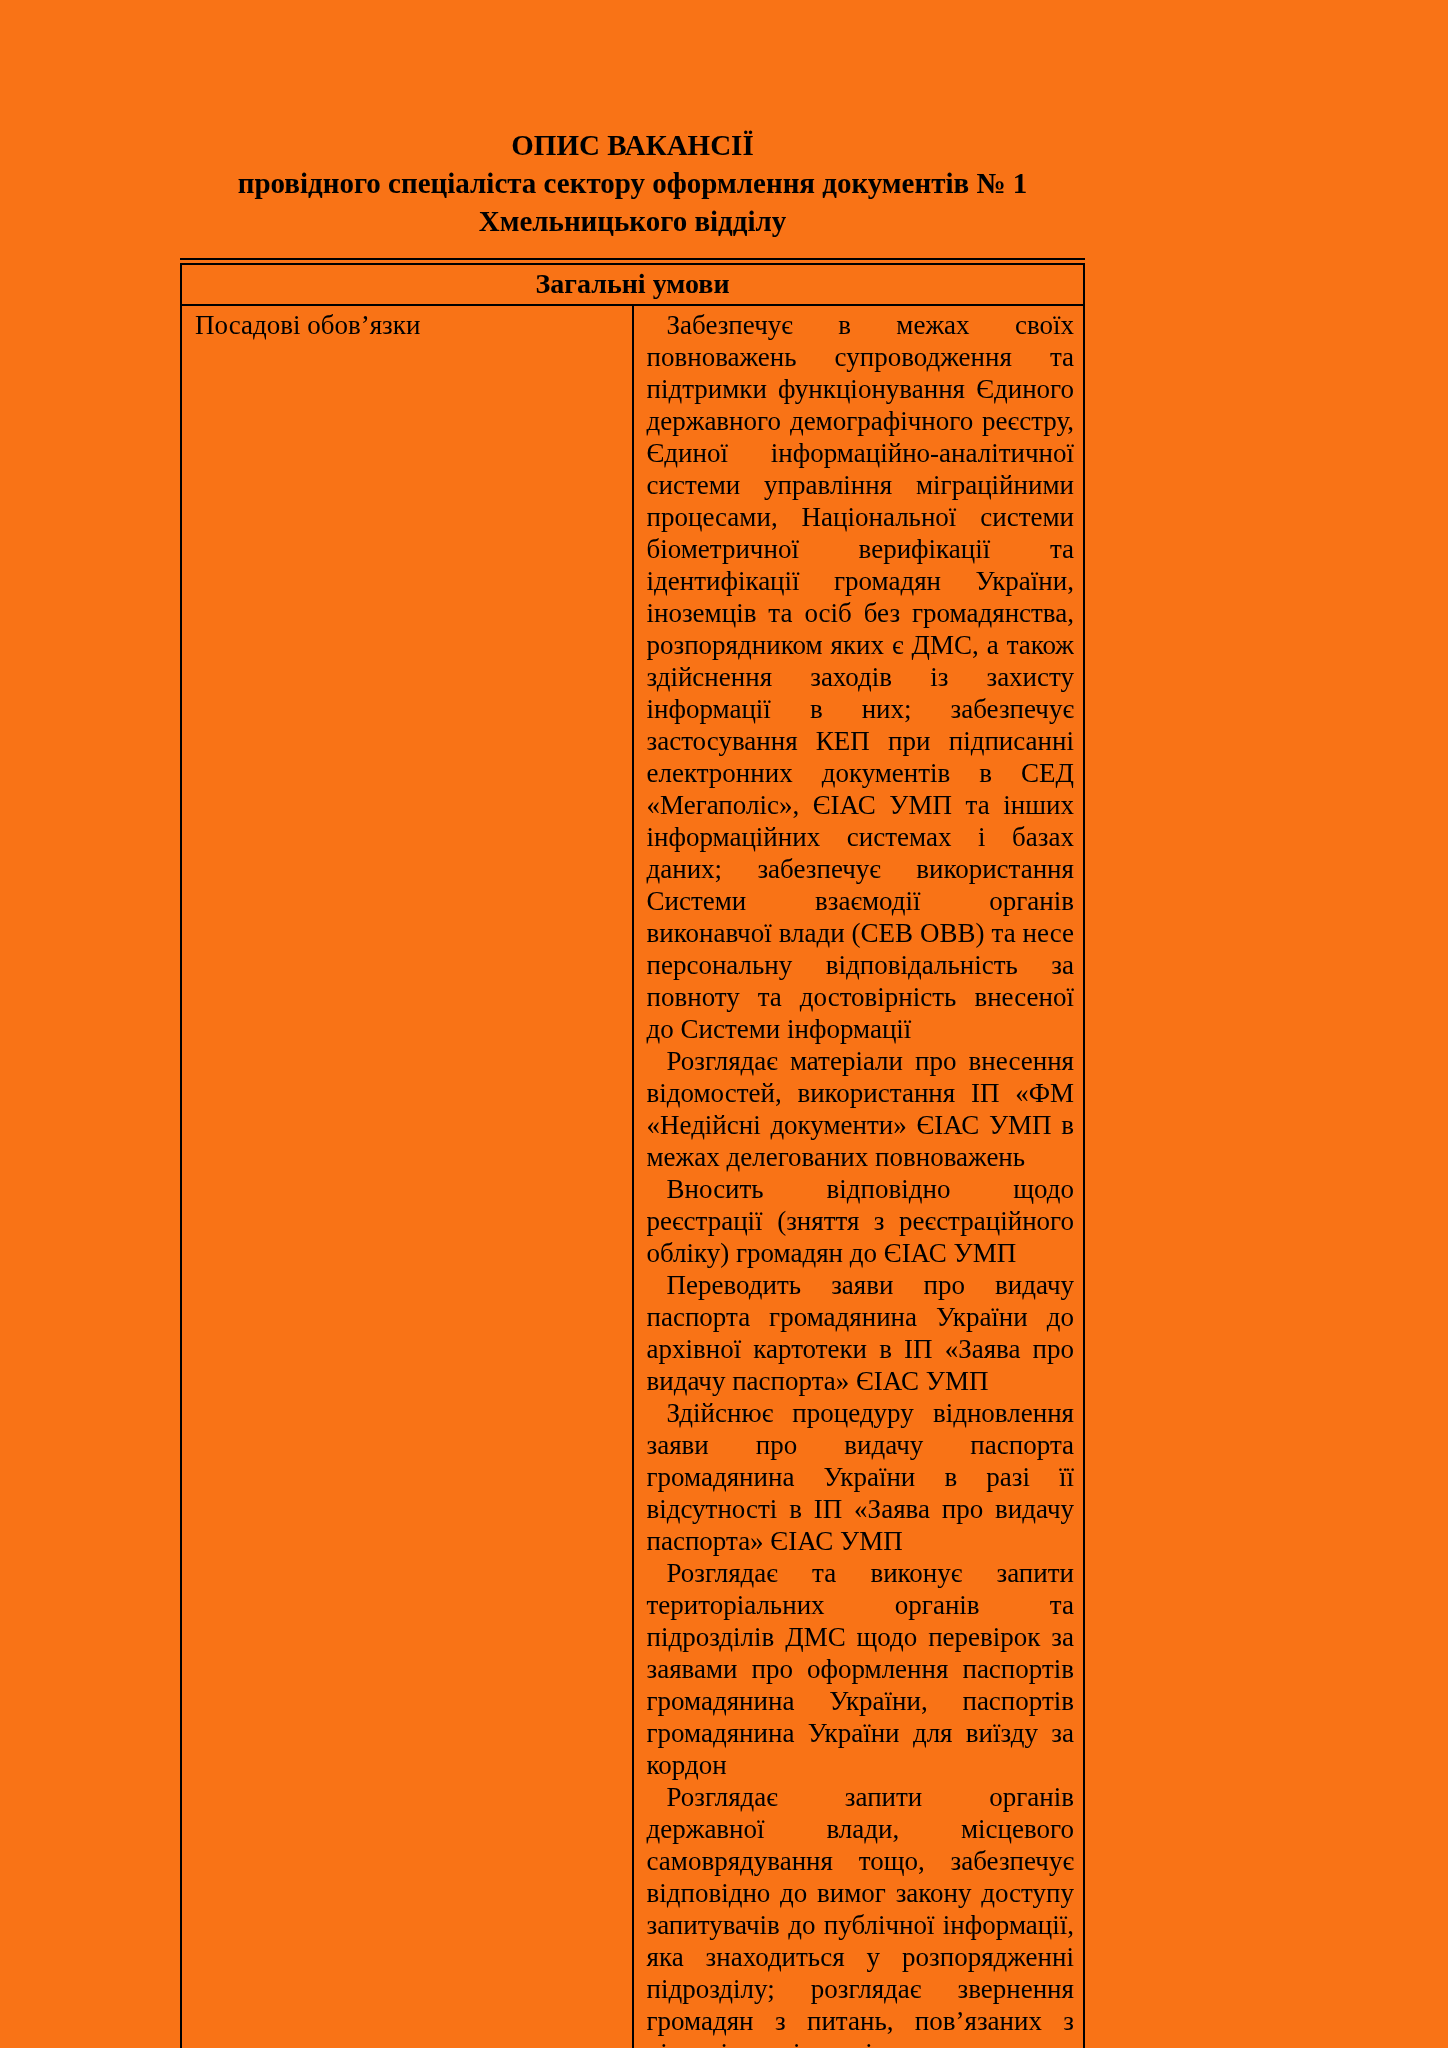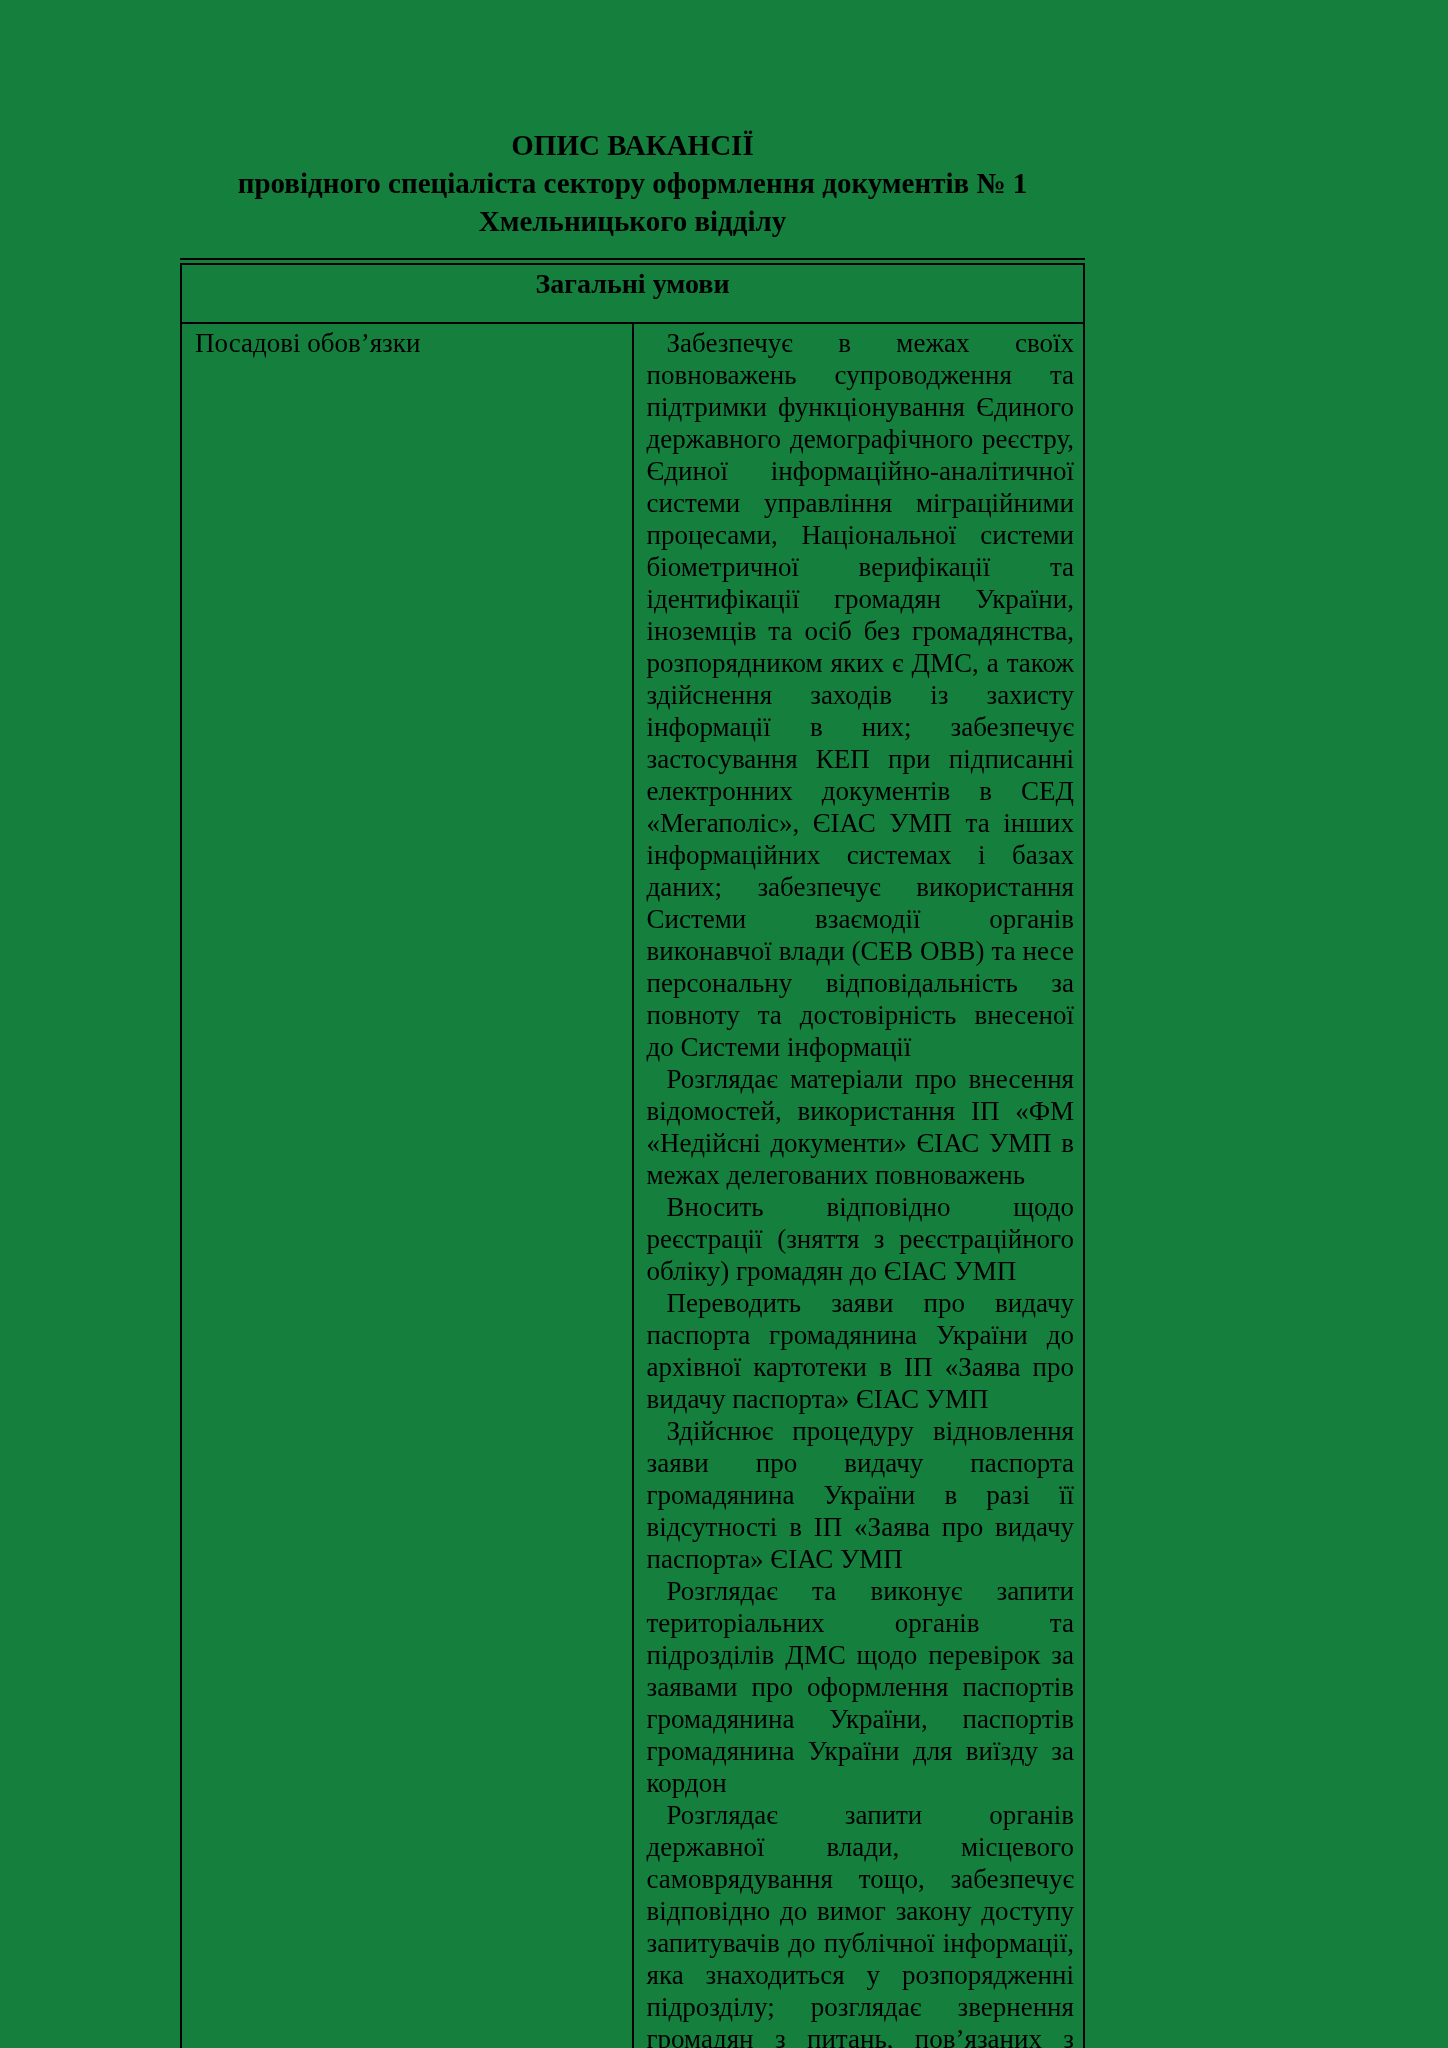--- a/index.html
+++ b/index.html
@@ -6,21 +6,21 @@
   body {
     width: 1448px; height: 2048px;
     background: #ffffff;
     color: #000000;
     font-family: "Liberation Serif", "DejaVu Serif", serif;
   }
   .page {
     position: relative;
     width: 1448px; height: 2048px;
     overflow: hidden;
-    background: #15803d;
+    background: #f97316;
   }
   .content {
     margin-left: 180px;
     width: 905px;
     padding-top: 126px;
   }
   .doc-title {
     text-align: center;
     font-weight: bold;
     font-size: 29px;
@@ -36,21 +36,21 @@
   }
   table.gc td {
     border: 2px solid #000;
     vertical-align: top;
   }
   td.thead {
     font-weight: bold;
     text-align: center;
     font-size: 28px;
     line-height: 34px;
-    padding: 2px 0 21px 0;
+    padding: 2px 0 3px 0;
   }
   td.label {
     width: 172px;
     font-size: 27px;
     line-height: 32px;
     padding: 3px 6px 3px 13px;
   }
   td.cell {
     font-size: 27px;
     line-height: 32px;

